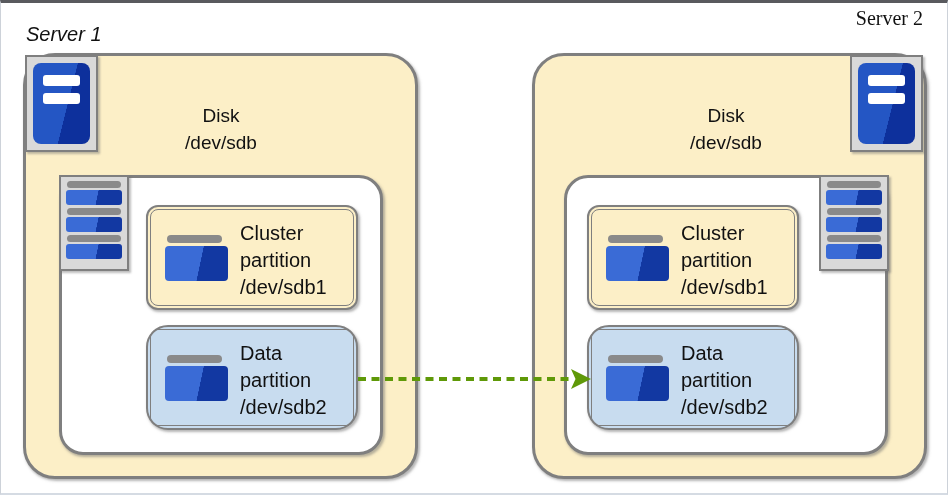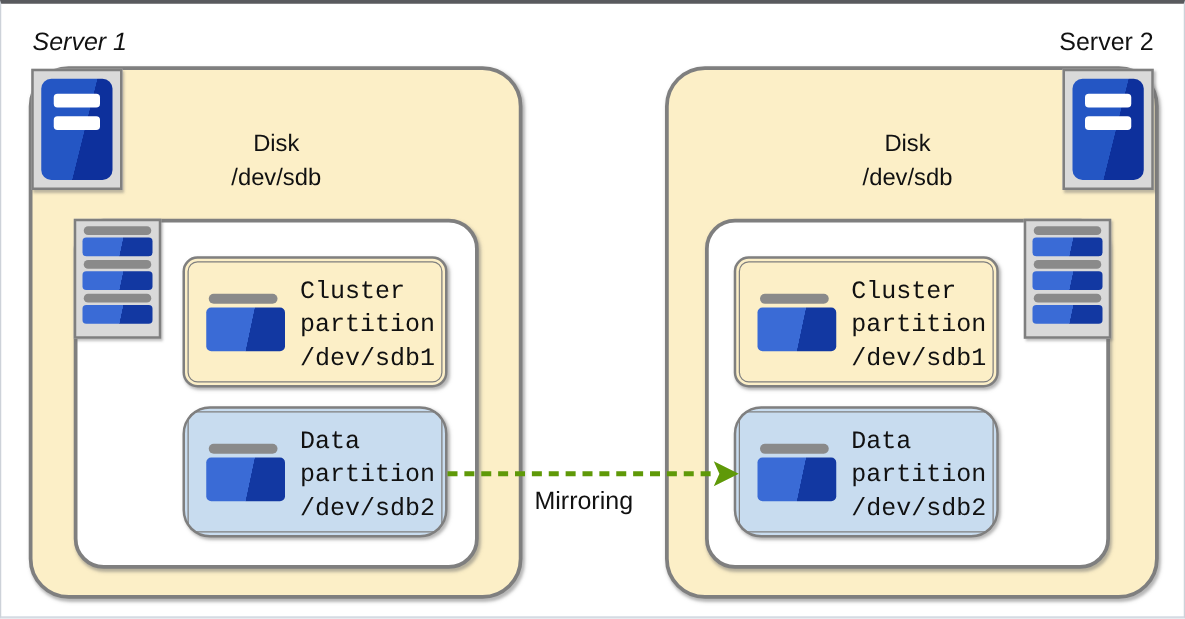--- a/index.html
+++ b/index.html
@@ -30,21 +30,21 @@
     color:var(--text-color);
   }
   .label{
     position:absolute;
     font-size:20px;
     line-height:22px;
     color:var(--text-color);
     white-space:nowrap;
   }
   .s1-label{left:25px;top:20px;font-style:italic;}
-  .s2-label{right:24px;top:20px;}
+  .s2-label{right:24px;top:4px;font-family:Liberation Serif, serif;}
 
   .server-box{
     position:absolute;
     top:50px;
     width:395px;height:426px;
     box-sizing:border-box;
     background:var(--server-fill);
     border:3px solid var(--border-gray);
     border-radius:32px;
     box-shadow:1.5px 2px 2.5px rgba(110,110,110,.5);
@@ -103,21 +103,20 @@
     margin:0 0 3px 0;
   }
 
   .partition{
     position:absolute;
     width:212px;height:105px;
     box-sizing:border-box;
     border:2.5px solid var(--border-gray);
     border-radius:12px;
     box-shadow:1.5px 2px 2.5px rgba(110,110,110,.5);
-    font-family:Liberation Mono, monospace;
   }
   .partition::before{
     content:"";
     position:absolute;
     inset:2px;
     border:1.5px solid var(--border-gray);
     border-radius:8px;
     pointer-events:none;
   }
   .partition.cream{background:var(--server-fill);}
@@ -254,15 +253,14 @@
       <div>Data</div>
       <div>partition</div>
       <div>/dev/sdb2</div>
     </div>
   </div>
 
   <svg class="arrow-svg" viewBox="345 358 250 36">
     <line x1="357" y1="376" x2="573" y2="376" style="stroke:var(--arrow-green);stroke-width:4;" stroke-dasharray="8 5.5"></line>
     <polygon points="590,376 570,366 574.5,376 570,386" style="fill:var(--arrow-green);"></polygon>
   </svg>
-  <div class="arrow-label">Mirroring</div>
 
 </div>
 
 </body></html>

